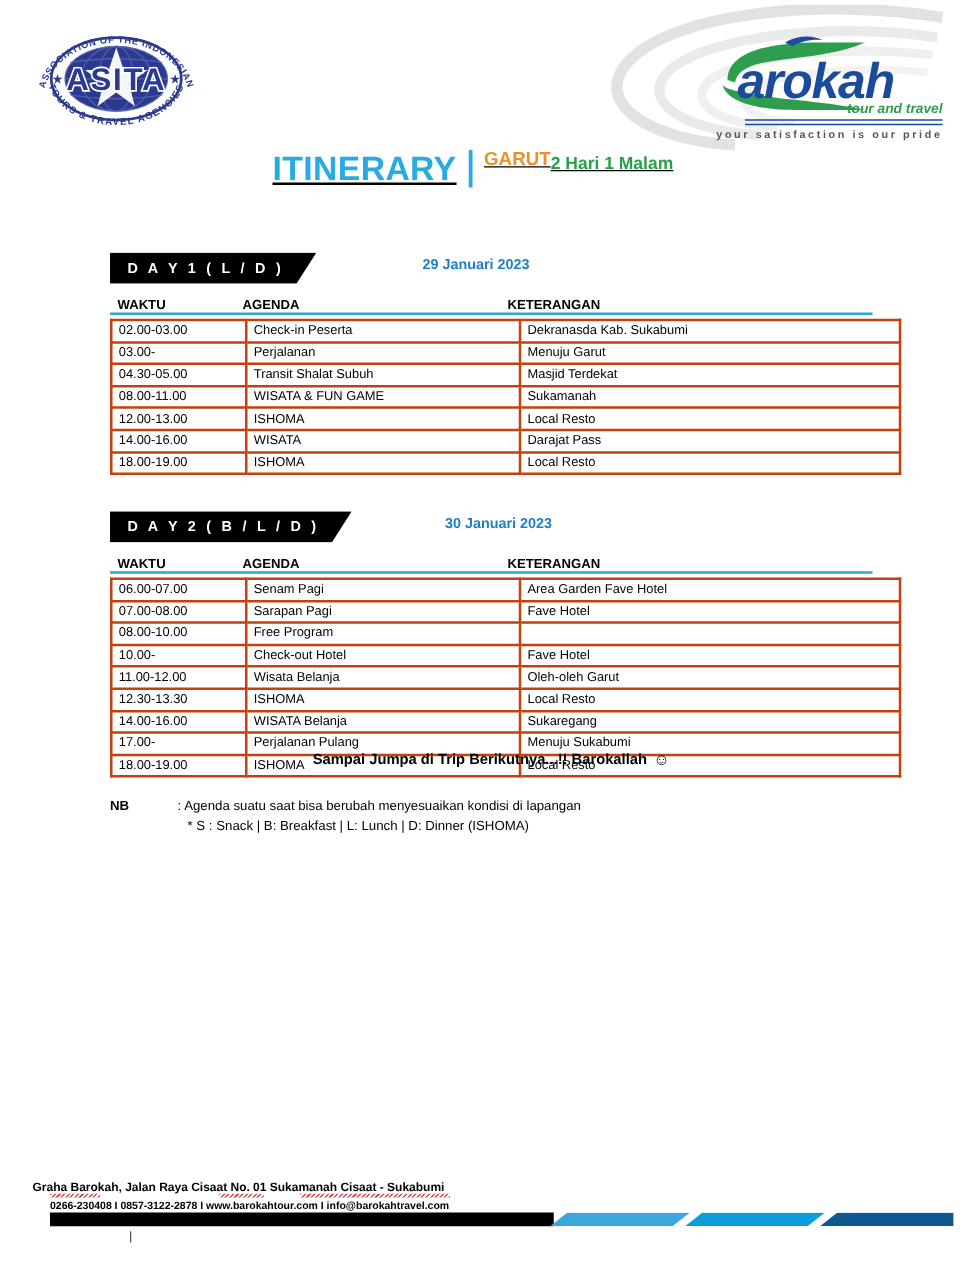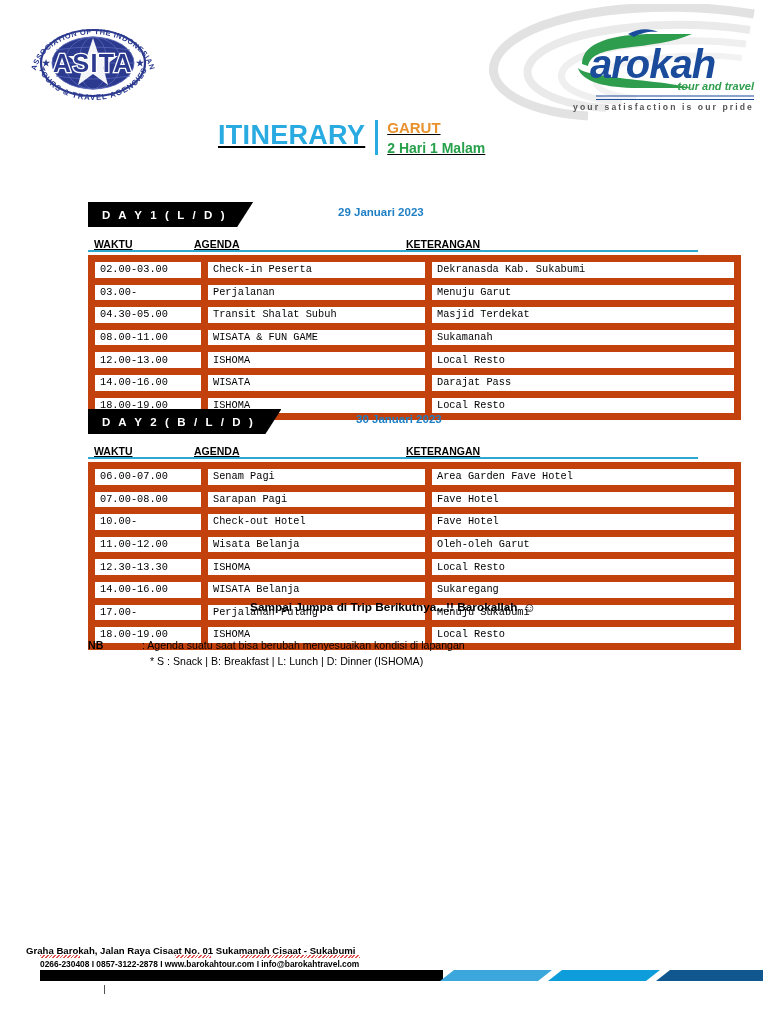--- a/index.html
+++ b/index.html
@@ -54,21 +54,21 @@
     line-height: 34px;
   }
   .title-divider {
     width: 3px;
     background: #29ABE2;
     align-self: stretch;
     margin: 2px 9px 2px 10px;
   }
   .title-sub {
     display: flex;
-    flex-direction: column;
+    flex-direction: row;
     justify-content: flex-end;
     padding-top: 1px;
   }
   .title-dest {
     font-size: 15px;
     font-weight: bold;
     color: #E8912D;
     line-height: 18px;
   }
   .title-dur {
@@ -120,42 +120,40 @@
   #day2-section .day-date { left: 268px; }
 
   .col-head-row {
     display: flex;
     height: 18px;
     align-items: flex-end;
     font-size: 10.5px;
     font-weight: bold;
     color: #000;
     margin-top: 3px;
-    text-decoration: underline;
   }
   .ch-waktu { width: 101px; padding-left: 6px; box-sizing: border-box; }
   .ch-agenda { width: 212px; padding-left: 5px; box-sizing: border-box; }
   .ch-ket { flex: 1; padding-left: 5px; box-sizing: border-box; }
 
   .itin-table {
     border-collapse: collapse;
     width: 610px;
     margin-top: 3px;
     table-layout: fixed;
   }
   .itin-table td {
-    border: 7px solid #c2410c;
+    border: 2px solid #c2410c;
     height: 15.6px;
     font-size: 10.3px;
     color: #000;
     padding: 0 0 0 5px;
     line-height: 15px;
     white-space: nowrap;
     overflow: hidden;
-    font-family: Liberation Mono, monospace;
   }
   .itin-table td.c-waktu { width: 101px; }
   .itin-table td.c-agenda { width: 212px; }
   .itin-table td.c-ket { width: 297px; }
   .table-topline {
     height: 2px;
     background: #2FA8CF;
     width: 610px;
   }
 
@@ -410,20 +408,25 @@
             <td class="c-waktu">06.00-07.00</td>
             <td class="c-agenda">Senam Pagi</td>
             <td class="c-ket">Area Garden Fave Hotel</td>
           </tr>
           <tr>
             <td class="c-waktu">07.00-08.00</td>
             <td class="c-agenda">Sarapan Pagi</td>
             <td class="c-ket">Fave Hotel</td>
           </tr>
           <tr>
+            <td class="c-waktu">08.00-10.00</td>
+            <td class="c-agenda">Free Program</td>
+            <td class="c-ket"></td>
+          </tr>
+          <tr>
             <td class="c-waktu">10.00-</td>
             <td class="c-agenda">Check-out Hotel</td>
             <td class="c-ket">Fave Hotel</td>
           </tr>
           <tr>
             <td class="c-waktu">11.00-12.00</td>
             <td class="c-agenda">Wisata Belanja</td>
             <td class="c-ket">Oleh-oleh Garut</td>
           </tr>
           <tr>

